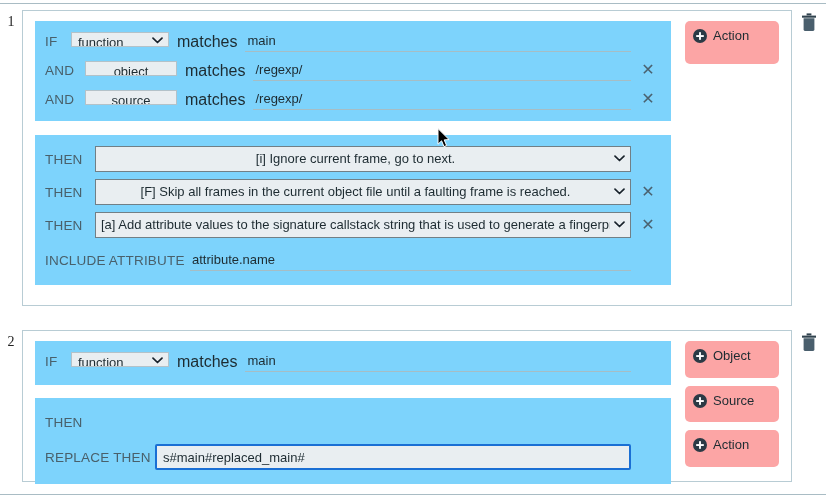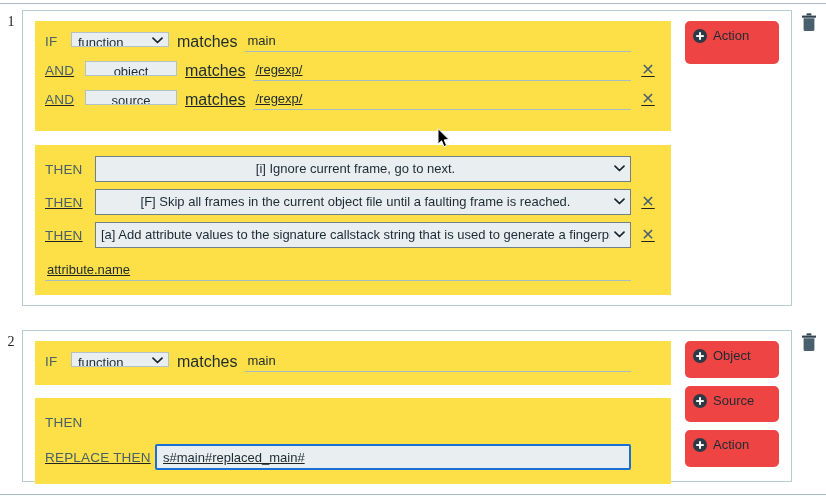--- a/index.html
+++ b/index.html
@@ -74,32 +74,32 @@
   }
   .trash-col {
     flex: 0 0 34px;
     display: flex;
     justify-content: center;
     padding-top: 3px;
   }
 
   
   .section {
-    background: #fde047;
-    padding: 6px 10px 18px 10px;
+    background: #7dd3fc;
+    padding: 6px 10px 8px 10px;
     box-sizing: border-box;
   }
   .section + .section { margin-top: 10px; }
 
   .row {
     display: flex;
     align-items: center;
     height: 28px;
   }
-  .row + .row { margin-top: 1px; text-decoration: underline; }
+  .row + .row { margin-top: 1px; }
 
   .kw {
     color: #49606b;
     font-size: 13.5px;
     letter-spacing: .2px;
     white-space: nowrap;
     flex: 0 0 auto;
   }
   .kw.if    { width: 26px; }
   .kw.and   { width: 40px; }
@@ -222,21 +222,21 @@
     line-height: 20px;
     cursor: pointer;
     user-select: none;
     margin-left: 4px;
     font-family: "DejaVu Sans", sans-serif;
   }
   .xspacer { flex: 0 0 auto; width: 30px; }
 
   
   .sidebtn {
-    background: #ef4444;
+    background: #fca5a5;
     border: none;
     border-radius: 5px;
     height: 43px;
     display: flex;
     align-items: flex-start;
     padding: 7px 8px 0 8px;
     box-sizing: border-box;
     cursor: pointer;
     font-family: "Liberation Sans", sans-serif;
   }
@@ -369,20 +369,21 @@
               <span class="chev">
                 <svg width="11" height="8" viewBox="0 0 11 8">
                   <path d="M1 1.6 L5.5 6 L10 1.6" stroke="#18222b" stroke-width="1.7" fill="none" stroke-linecap="round" stroke-linejoin="round"></path>
                 </svg>
               </span>
             </span>
             <span class="xbtn">✕</span>
           </div>
 
           <div class="row" style="height:30px; margin-top:4px;">
+            <span class="kw inc">INCLUDE ATTRIBUTE</span>
             <input class="uinput" type="text" value="attribute.name" style="">
             <span class="xspacer"></span>
           </div>
 
         </div>
 
       </div>
 
       <div class="panel-side">
         <button class="sidebtn">

